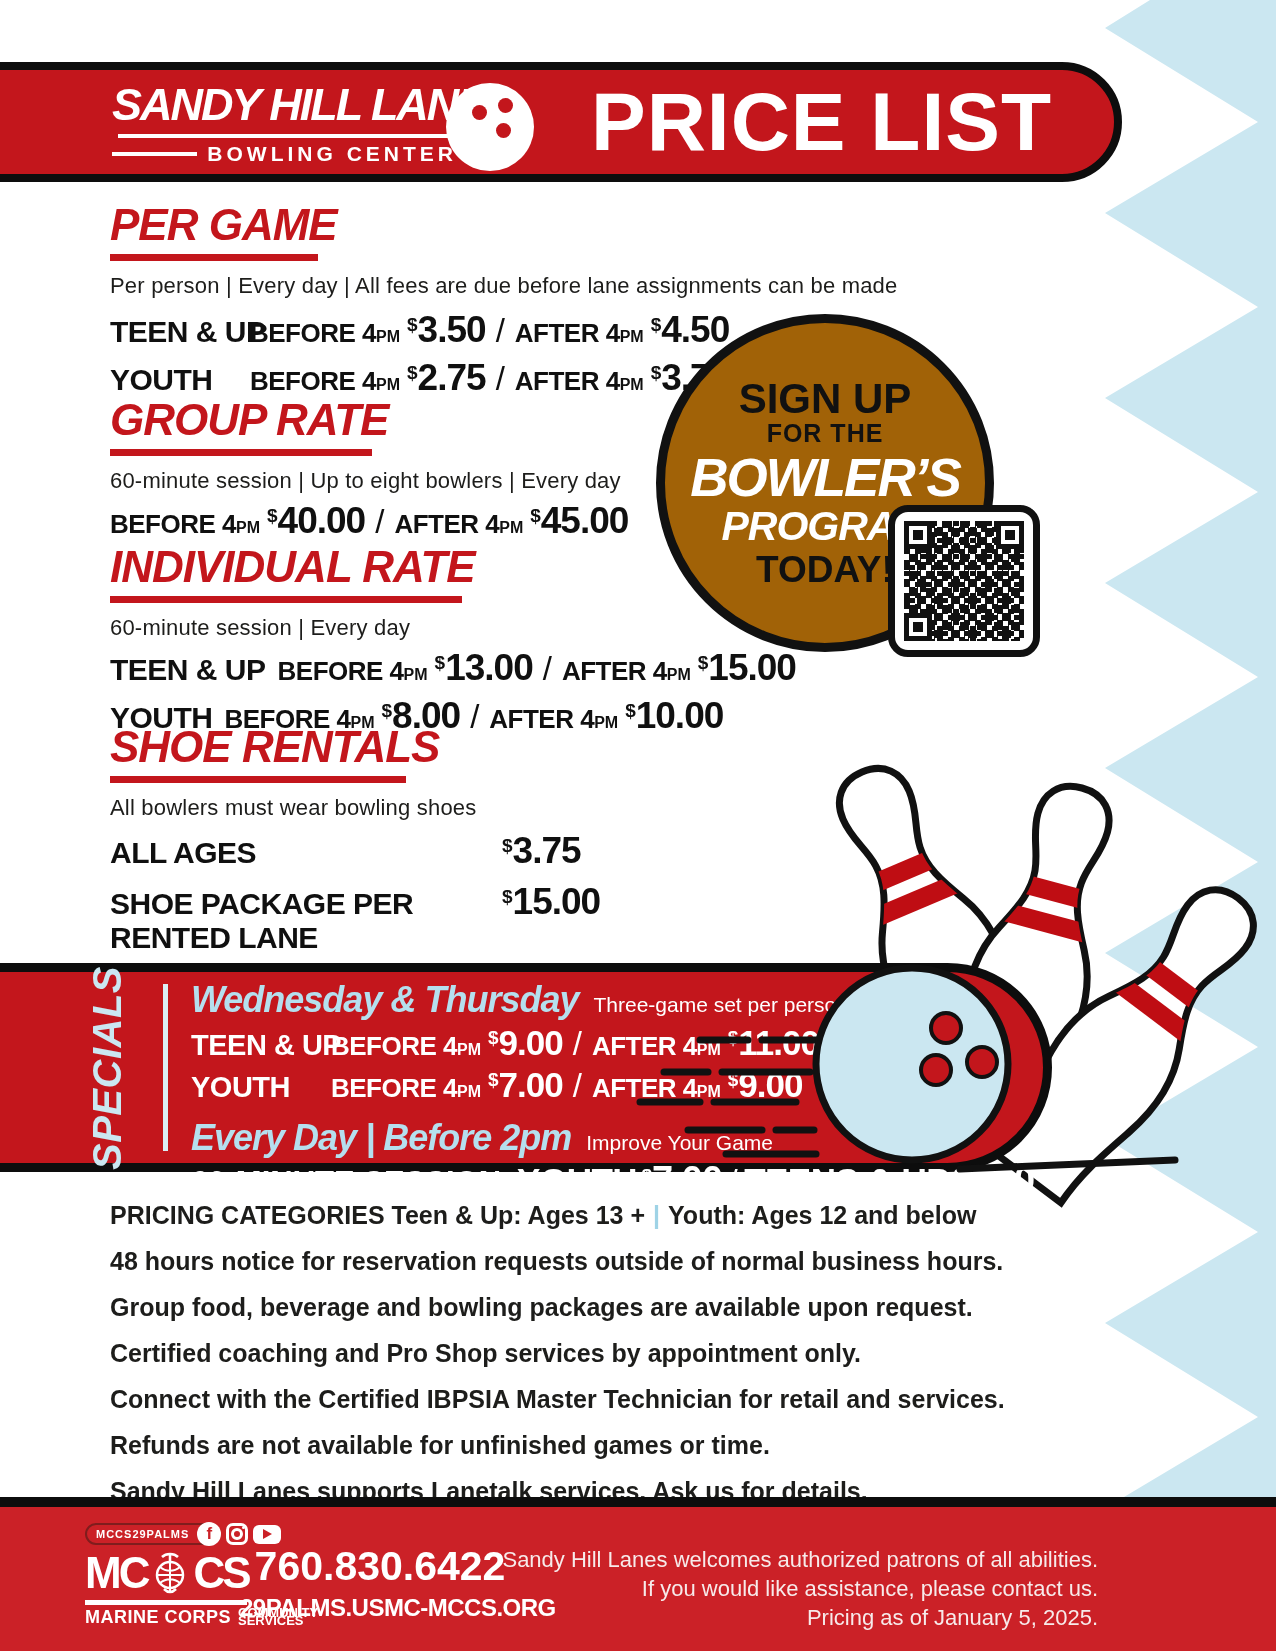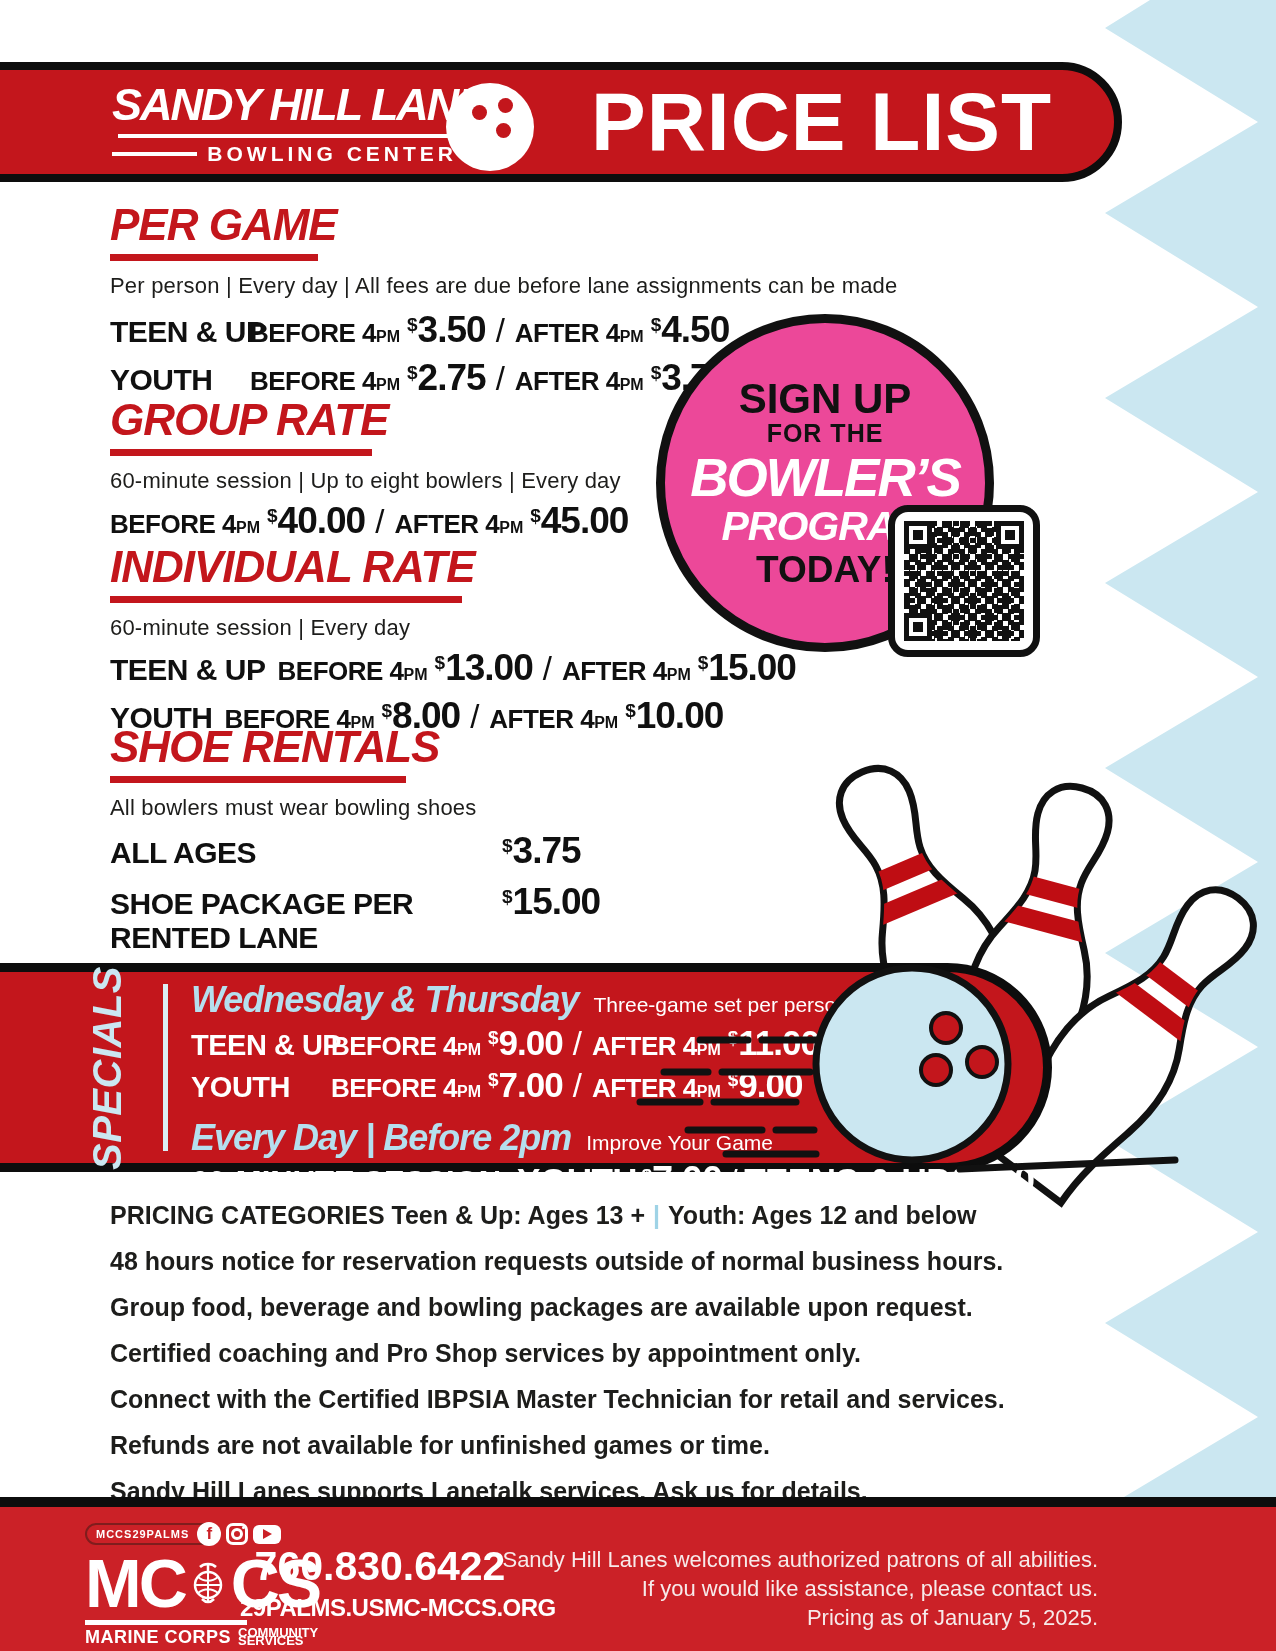--- a/index.html
+++ b/index.html
@@ -48,21 +48,21 @@
   .pl .p   { font-size:37px; letter-spacing:-1px; }
   .pl .sl  { font-size:33px; font-weight:400; margin:0 10px; }
   .pl .gap { width:12px; flex:none; }
 
   .shoe-row { display:flex; align-items:baseline; font-weight:700; margin-top:9px; }
   .shoe-row .lb { font-size:30px; width:392px; flex:none; letter-spacing:-0.5px; }
 
   
   .badge {
     position:absolute; left:656px; top:314px; width:338px; height:338px;
-    background:#ec4899; border:9px solid #111; border-radius:50%;
+    background:#a16207; border:9px solid #111; border-radius:50%;
     display:flex; flex-direction:column; align-items:center; justify-content:center;
     text-align:center; z-index:4; line-height:0.98;
   }
   .bl1 { color:#111; font-size:42px; font-weight:900; }
   .bl2 { color:#111; font-size:25px; font-weight:700; letter-spacing:1px; margin:2px 0 6px; }
   .bl3, .bl4 { color:#fff; font-size:53px; font-weight:900; font-style:italic; letter-spacing:-2px; }
   .bl5 { color:#fff; font-size:41px; font-weight:900; font-style:italic; letter-spacing:-1px; margin-top:2px; }
   .bl6 { color:#111; font-size:37px; font-weight:900; margin-top:6px; }
 
   .qr {
@@ -119,21 +119,21 @@
     padding:0 26px 0 9px; font-size:11px; font-weight:700; letter-spacing:1px; }
   .icons { display:flex; align-items:center; gap:5px; margin-left:-20px; }
   .fb { width:24px; height:24px; background:#fff; border-radius:50%; color:#cb2127;
     font-weight:900; font-size:17px; display:flex; align-items:center; justify-content:center; }
   .ig { width:22px; height:22px; border:3px solid #fff; border-radius:7px; position:relative; }
   .ig::before { content:''; position:absolute; inset:2px; border:3px solid #fff; border-radius:50%; }
   .ig::after  { content:''; position:absolute; top:0px; right:0px; width:3px; height:3px; background:#fff; border-radius:50%; }
   .yt { width:28px; height:19px; background:#fff; border-radius:6px; position:relative; }
   .yt::after { content:''; position:absolute; left:10px; top:4.5px; border-left:9px solid #cb2127;
     border-top:5px solid transparent; border-bottom:5px solid transparent; }
-  .wordmark { display:flex; align-items:center; margin-top:3px; font-size:68px; font-weight:900; letter-spacing:-3px; line-height:1; }
+  .wordmark { display:flex; align-items:center; margin-top:3px; font-size:44px; font-weight:900; letter-spacing:-3px; line-height:1; }
   .wm-rule { width:162px; height:5px; background:#fff; margin:3px 0 2px; }
   .mc-row { display:flex; align-items:flex-start; gap:7px; }
   .mc-big { font-size:18px; font-weight:700; letter-spacing:0.5px; }
   .mc-small { font-size:13px; font-weight:700; line-height:8px; padding-top:2px; }
   .f-mid { position:absolute; left:240px; top:36px; width:280px; text-align:center; }
   .f-phone { font-size:41px; font-weight:900; letter-spacing:0px; white-space:nowrap; }
   .f-site { font-size:24px; font-weight:900; letter-spacing:-0.5px; margin-top:4px; white-space:nowrap; }
   .f-right { position:absolute; right:178px; top:38px; text-align:right;
     font-size:22px; line-height:29px; color:#f7eaea; font-weight:400; }
 </style>

